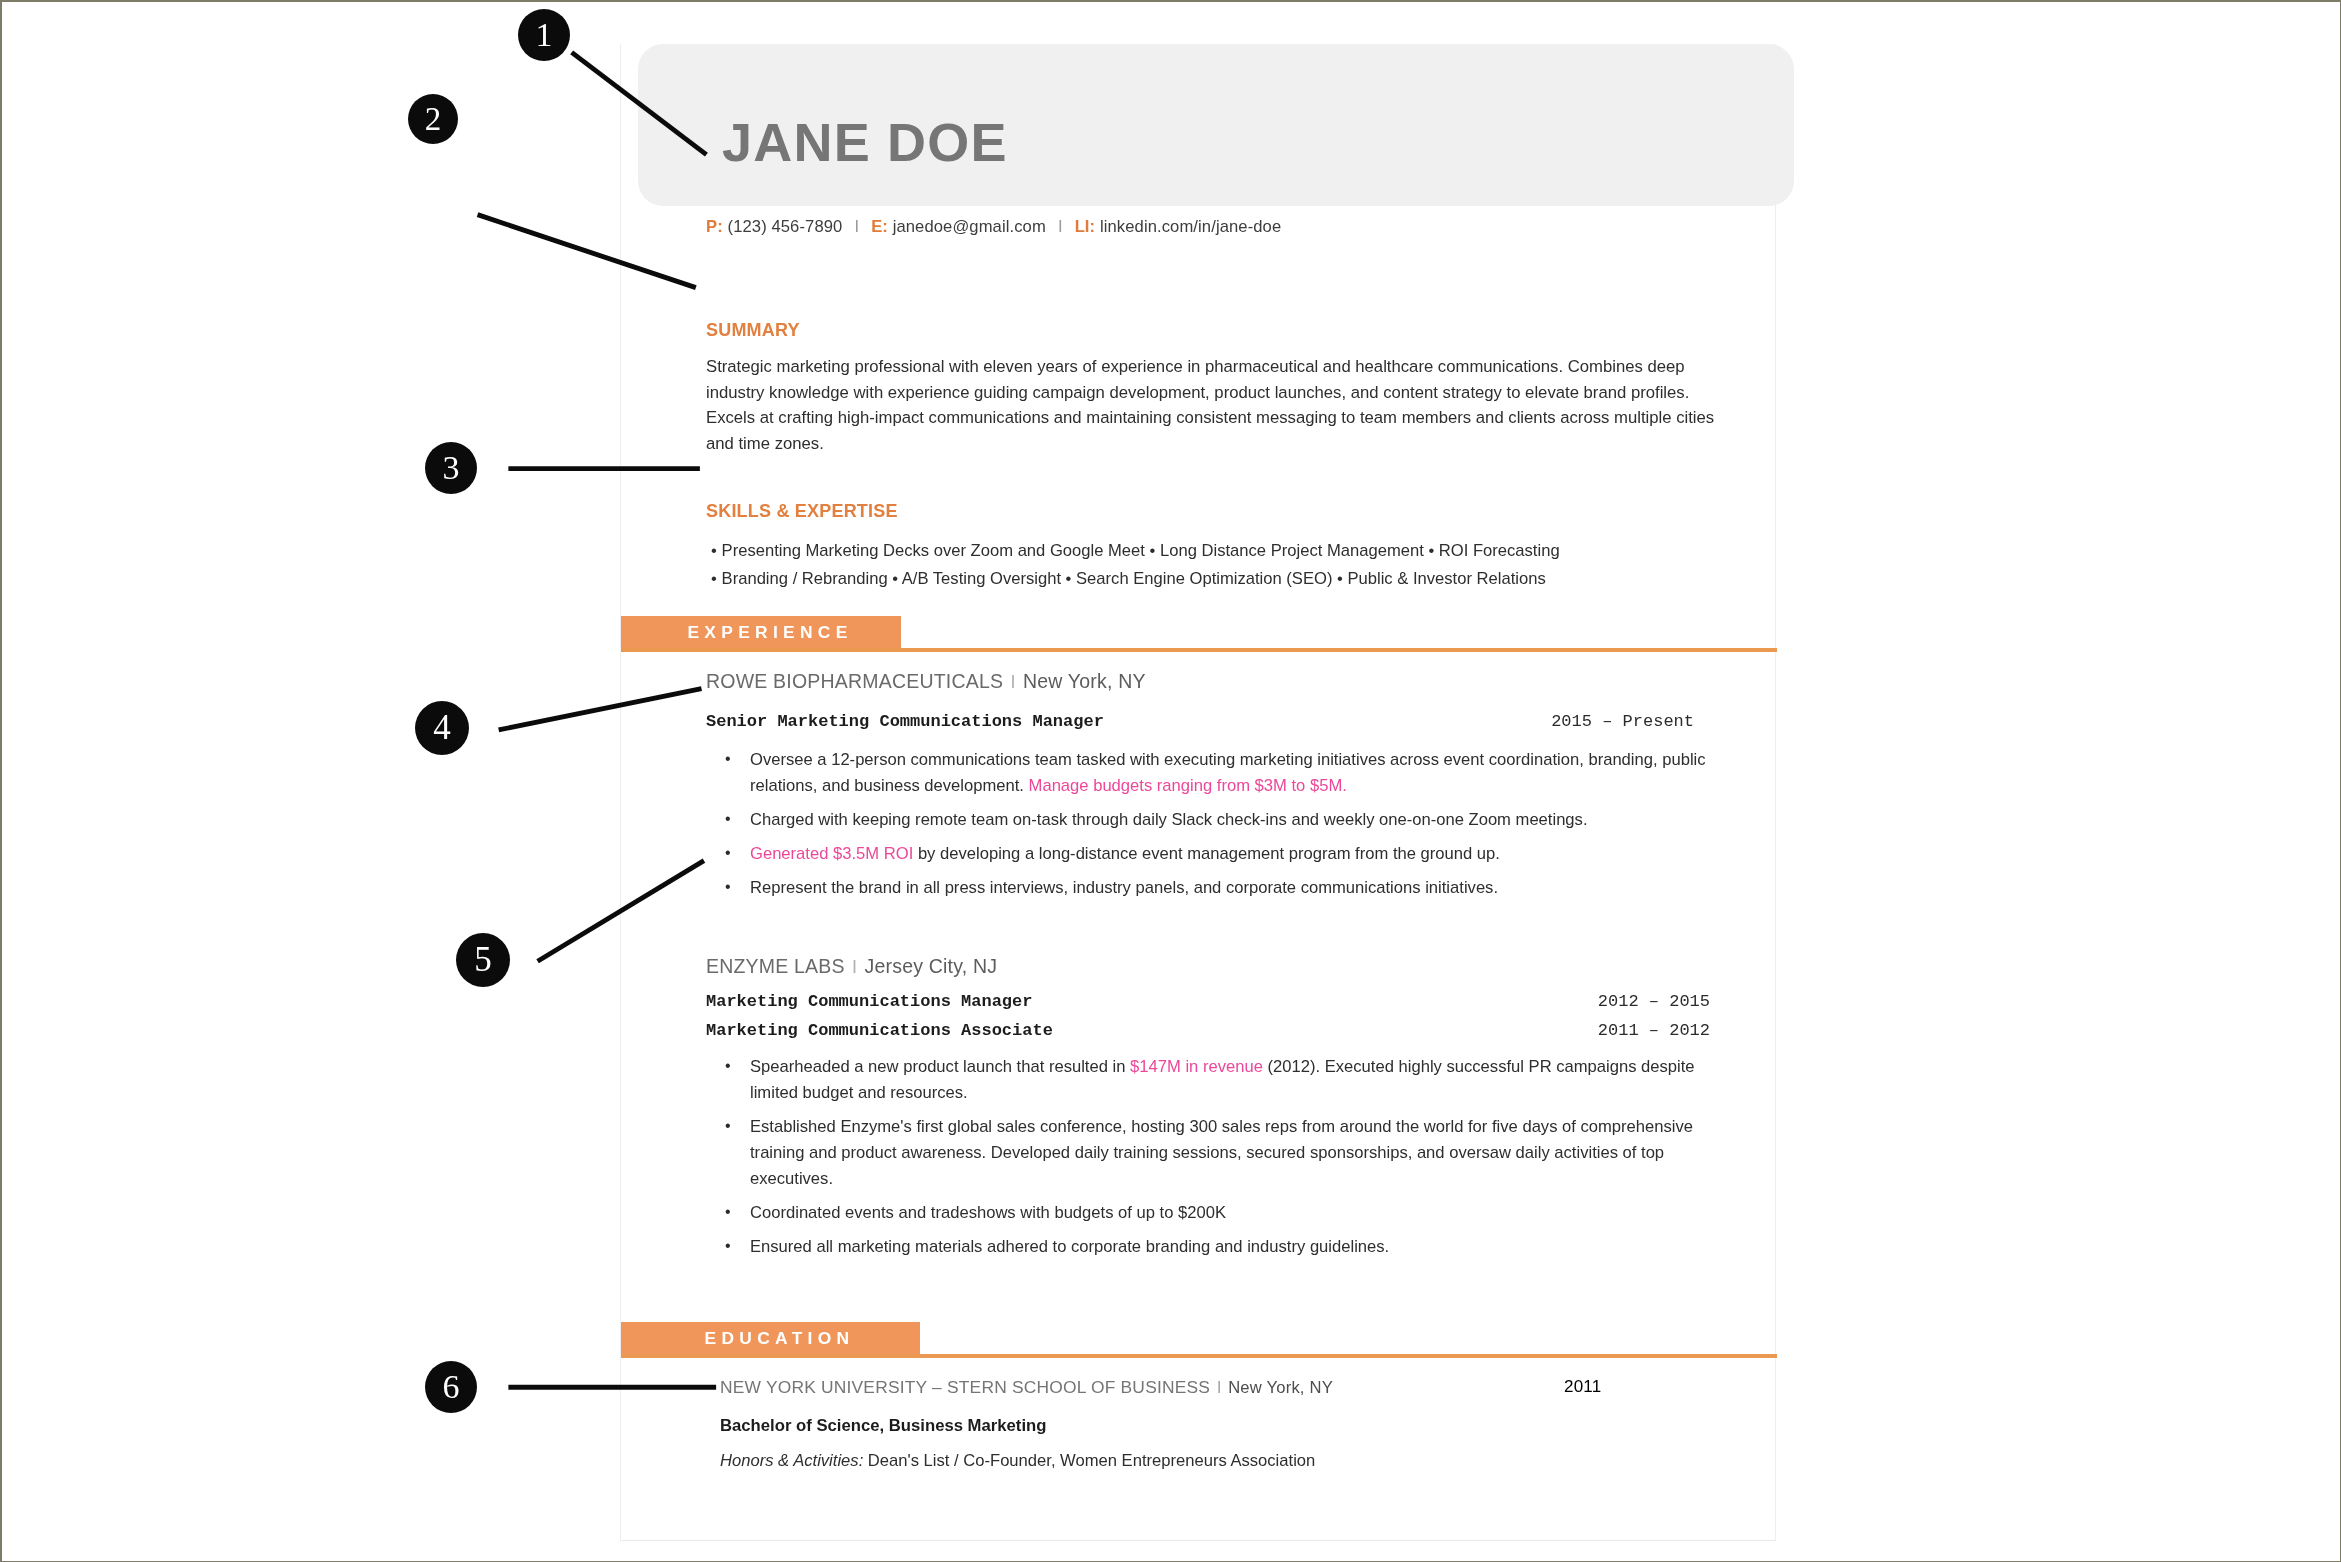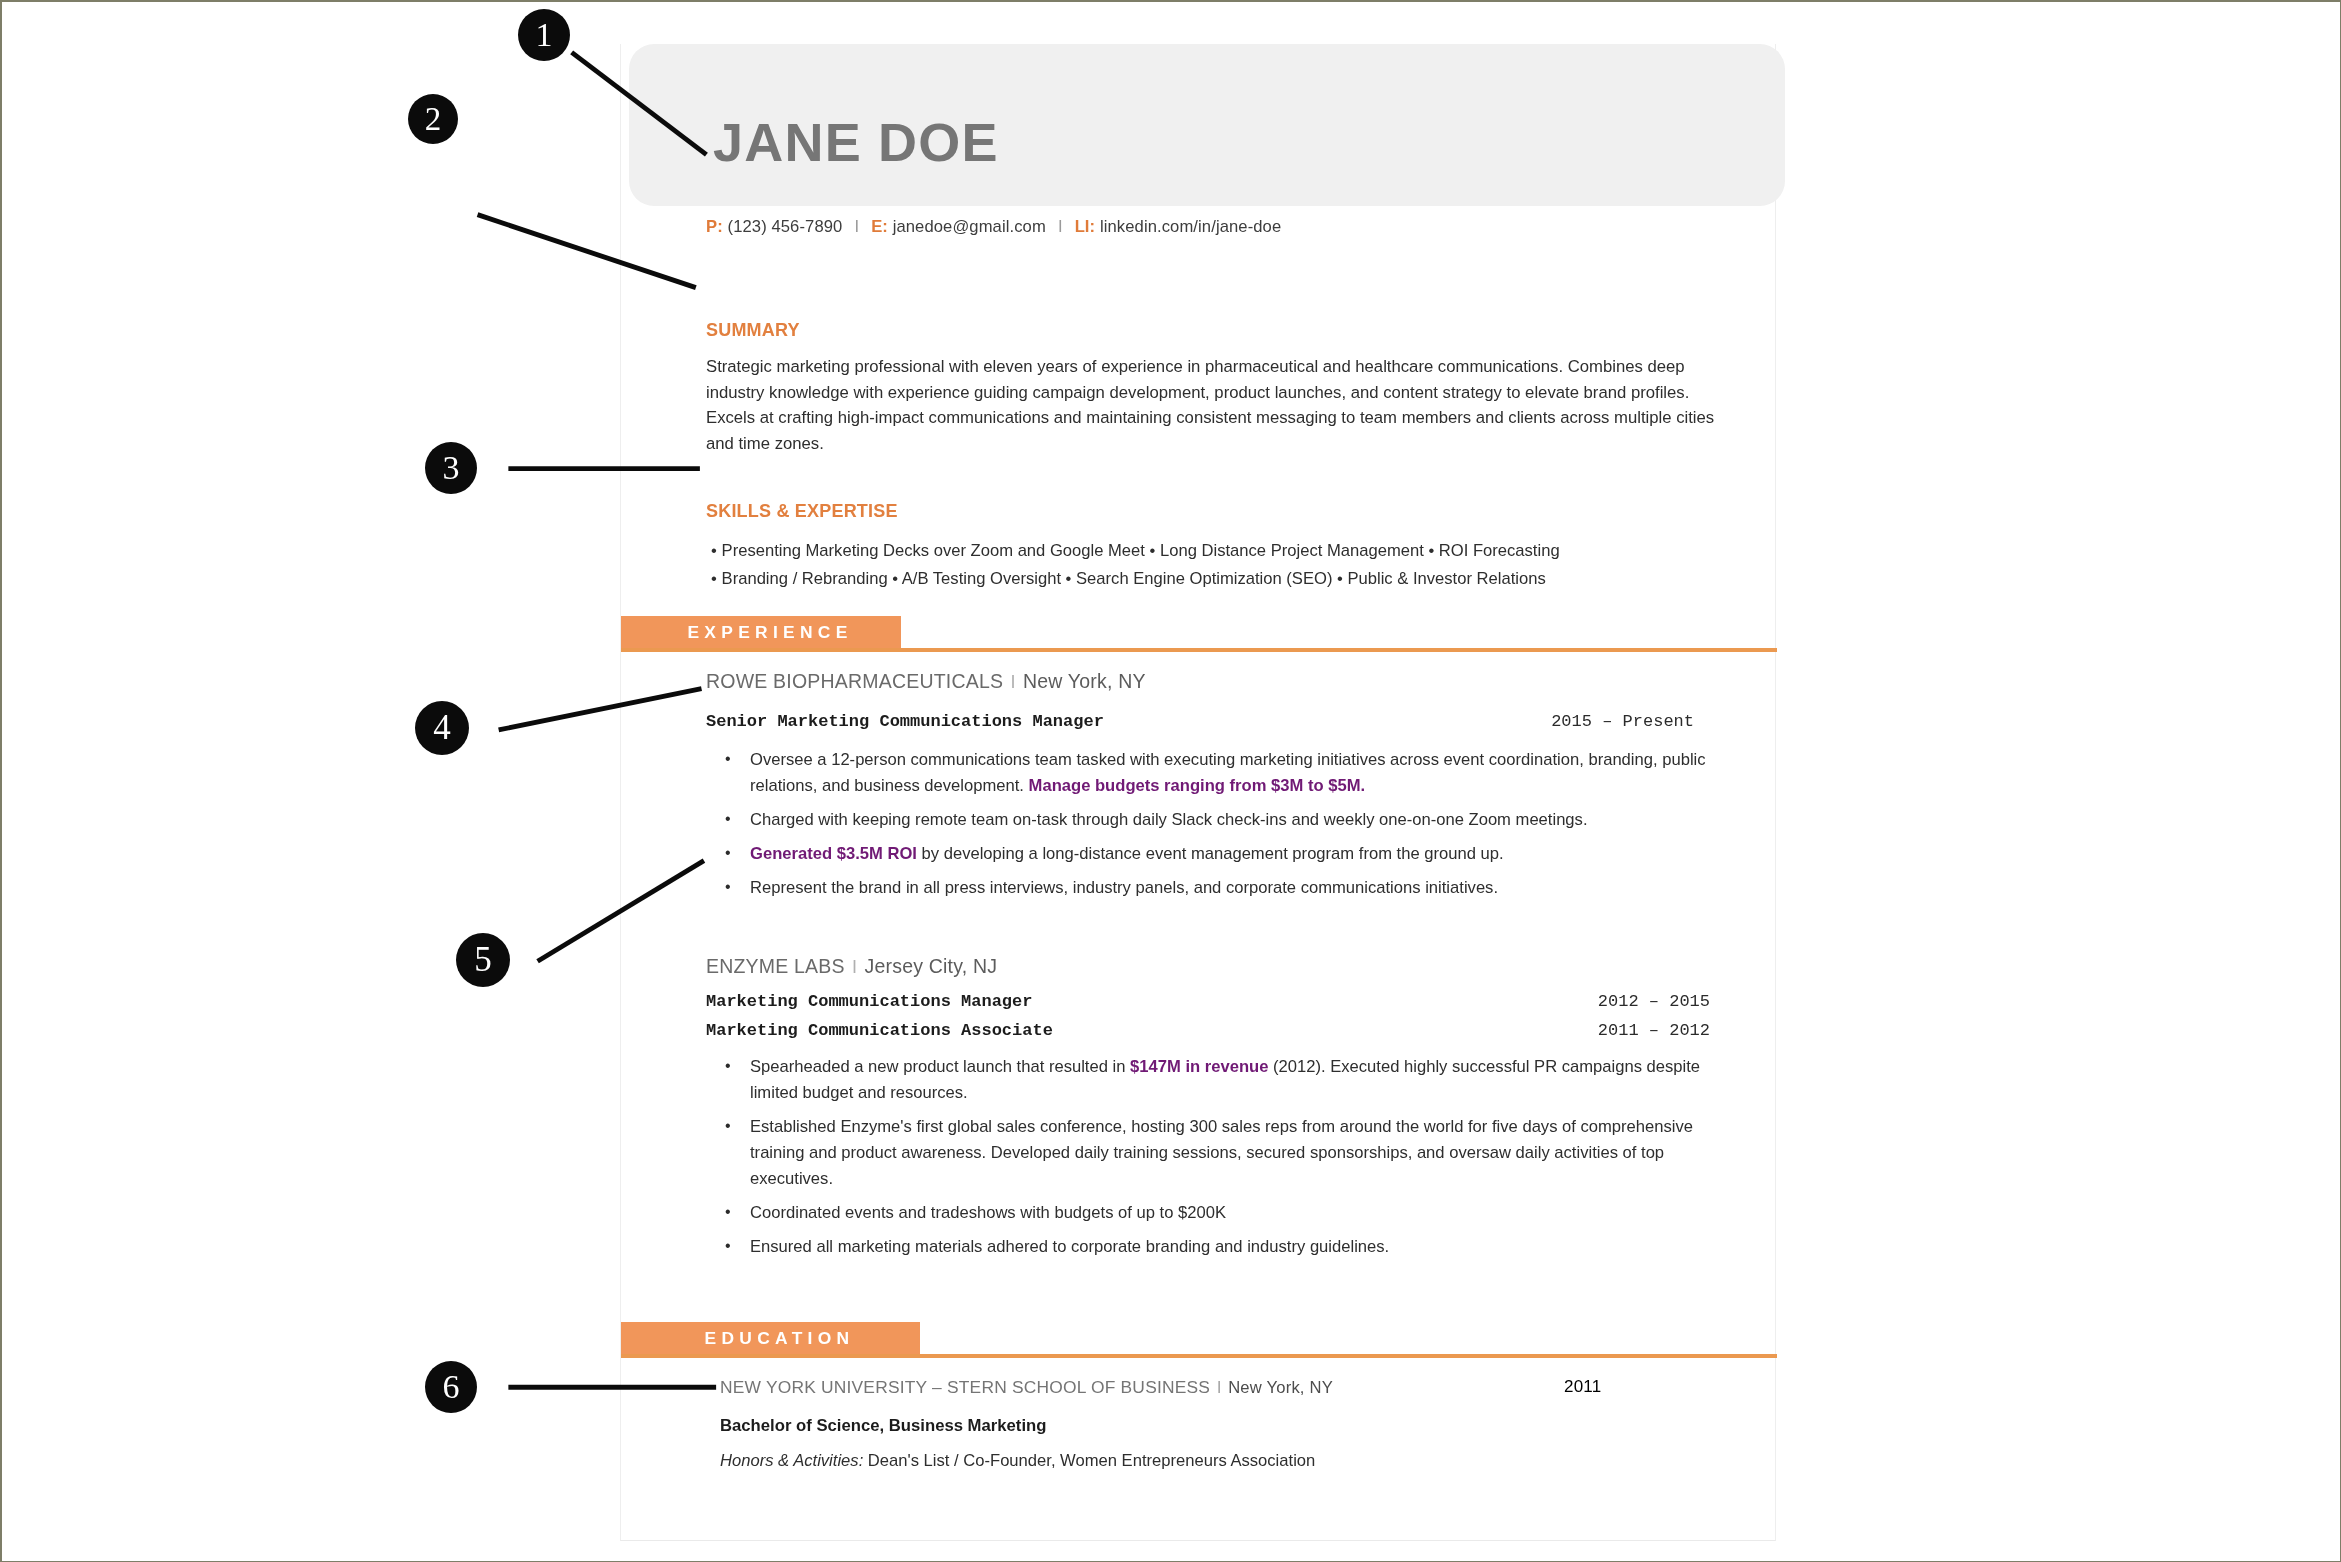--- a/index.html
+++ b/index.html
@@ -29,21 +29,21 @@
     height: 1497px;
     background: #ffffff;
     border: 1.6px solid #eeeeee;
     border-top: none;
     border-bottom: 1.6px solid #eaeaea;
   }
 
   
   .name-band {
     position: absolute;
-    left: 8px; top: 0;
+    left: 17px; top: 0;
     width: 1156px;
     height: 162px;
     background: #f0f0f0;
     border-radius: 25px;
   }
   .name-text {
     position: absolute;
     left: 84px;
     top: 71px;
     font-size: 54px;
@@ -172,21 +172,21 @@
     margin-bottom: 8px;
   }
   .bullet::before {
     content: "\2022";
     position: absolute;
     left: 4.9px;
     top: -0.8px;
     font-size: 16px;
     color: #2b2b2b;
   }
-  .bullet b { font-weight: bold; color: #701a75; margin-top: 28px; }
+  .bullet b { font-weight: normal; color: #ec4899; margin-top: 28px; }
 
   
   .edu-school-row {
     position: absolute;
     left: 99px;
     width: 1014px;
     font-size: 17.4px;
     color: #757575;
     white-space: nowrap;
     letter-spacing: 0.2px;

